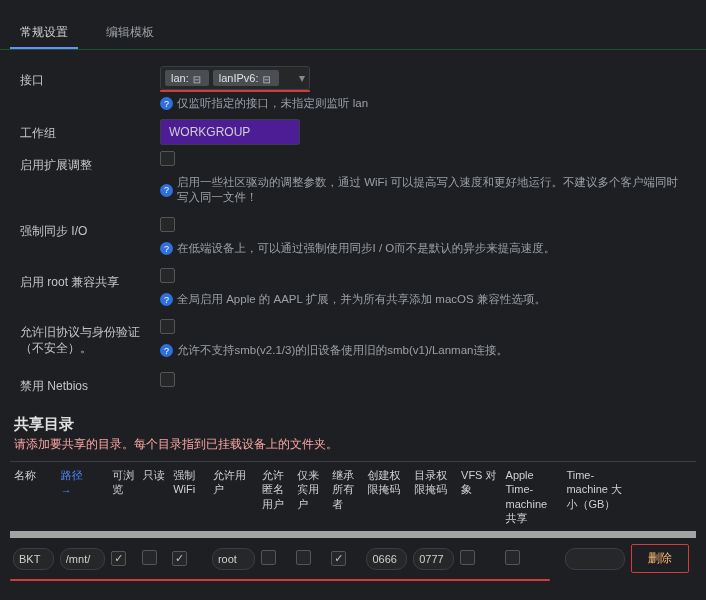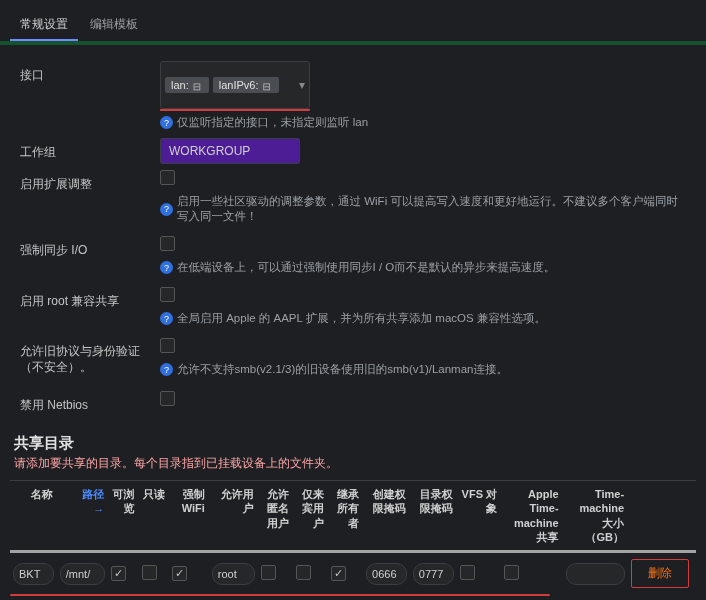--- a/index.html
+++ b/index.html
@@ -6,24 +6,24 @@
   body {
     background: #1e1f22;
     color: #c5c5c5;
     font-family: Arial, "Microsoft YaHei", sans-serif;
     font-size: 12px;
     width: 706px;
     height: 600px;
     overflow: hidden;
   }
   .tabs {
-    border-bottom: 4px solid #14532d;
-    padding: 10px 0 0 10px;
+    border-bottom: 1px solid #14532d;
+    padding: 18px 0 0 10px;
     display: flex;
-    gap: 2px;
+    gap: 18px;
   }
   .tab {
     padding: 6px 10px;
     color: #9aa0a6;
     cursor: pointer;
     font-size: 12px;
   }
   .tab.active {
     color: #d0d0d0;
     border-bottom: 2px solid #6c8cff;
@@ -52,21 +52,21 @@
     border-radius: 3px;
     padding: 2px 18px 2px 2px;
     position: relative;
     min-width: 150px;
   }
   .chip {
     background: #4a4d52;
     color: #e0e0e0;
     padding: 2px 6px;
     border-radius: 2px;
-    margin: 13px 2px;
+    margin: 1px 2px;
     font-size: 11px;
     display: inline-flex;
     align-items: center;
     gap: 4px;
   }
   .chip-x {
     display:inline-block; width:10px; height:10px;
   }
   .chip-x::before { content:"⊟"; font-size:10px; color:#bbb; }
   .caret {
@@ -125,46 +125,46 @@
     padding: 8px 23px 2px 14px;
   }
   .section-sub {
     color: #fca5a5;
     font-size: 12px;
     padding: 0 14px 8px 14px;
   }
   .tbl-wrap { padding: 0 10px; }
   table { width: 100%; border-collapse: collapse; font-size: 11px; }
   th {
-    text-align: right;
+    text-align: left;
     color: #d0d0d0;
-    font-weight: bold;
+    font-weight: normal;
     padding: 6px 4px;
     vertical-align: top;
     border-top: 1px solid #3a3d42;
-    border-bottom: 3px solid #a3a3a3;
+    border-bottom: 7px solid #a3a3a3;
     line-height: 1.3;
   }
   th.link { color: #4c8cff; }
   td {
     padding: 6px 3px;
     vertical-align: middle;
   }
   td input[type=text] {
     background: #262729;
     border: 1px solid #3a3d42;
     color: #d0d0d0;
     padding: 4px 5px;
     font-size: 11px;
     width: 100%;
     border-radius: 10px;
   }
   .delete-btn {
     border: 1px solid #d33c3c;
-    color: #f97316;
+    color: #fdba74;
     background: transparent;
     padding: 5px 16px;
     font-size: 12px;
     border-radius: 2px;
     cursor: pointer;
   }
   .row-underline {
     height: 2px;
     background: #d33c3c;
     margin: 0 10px;

